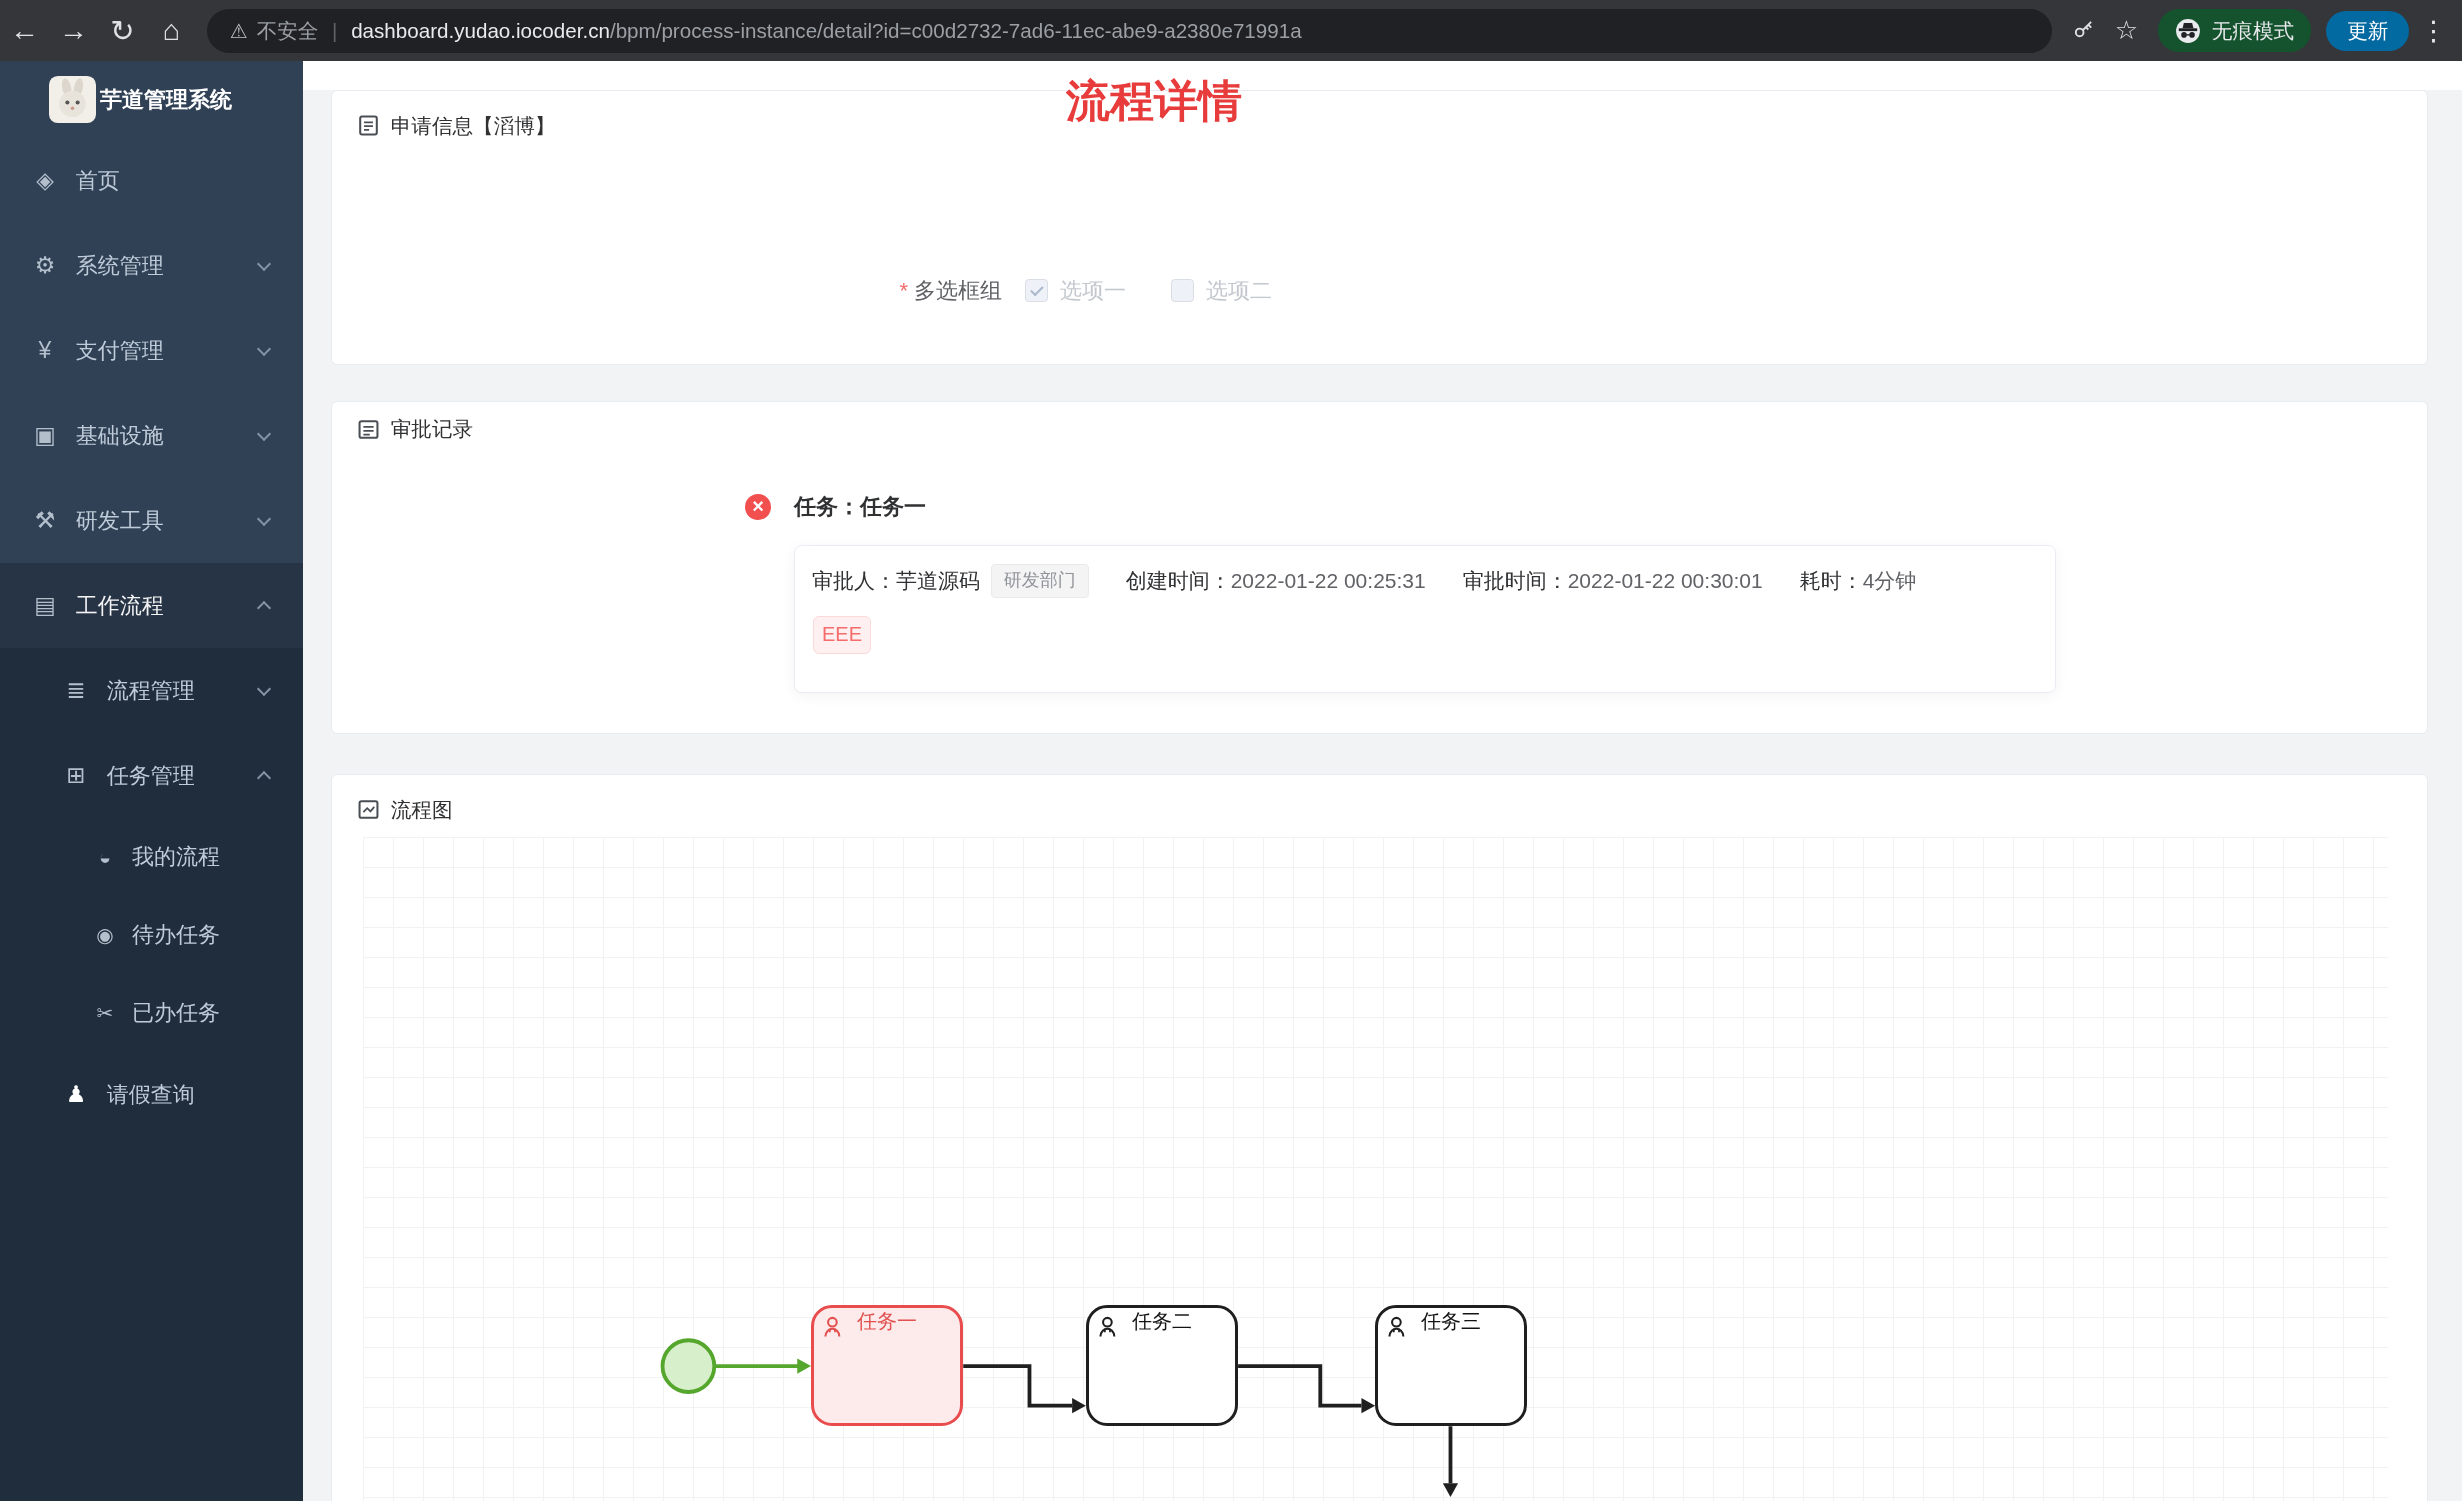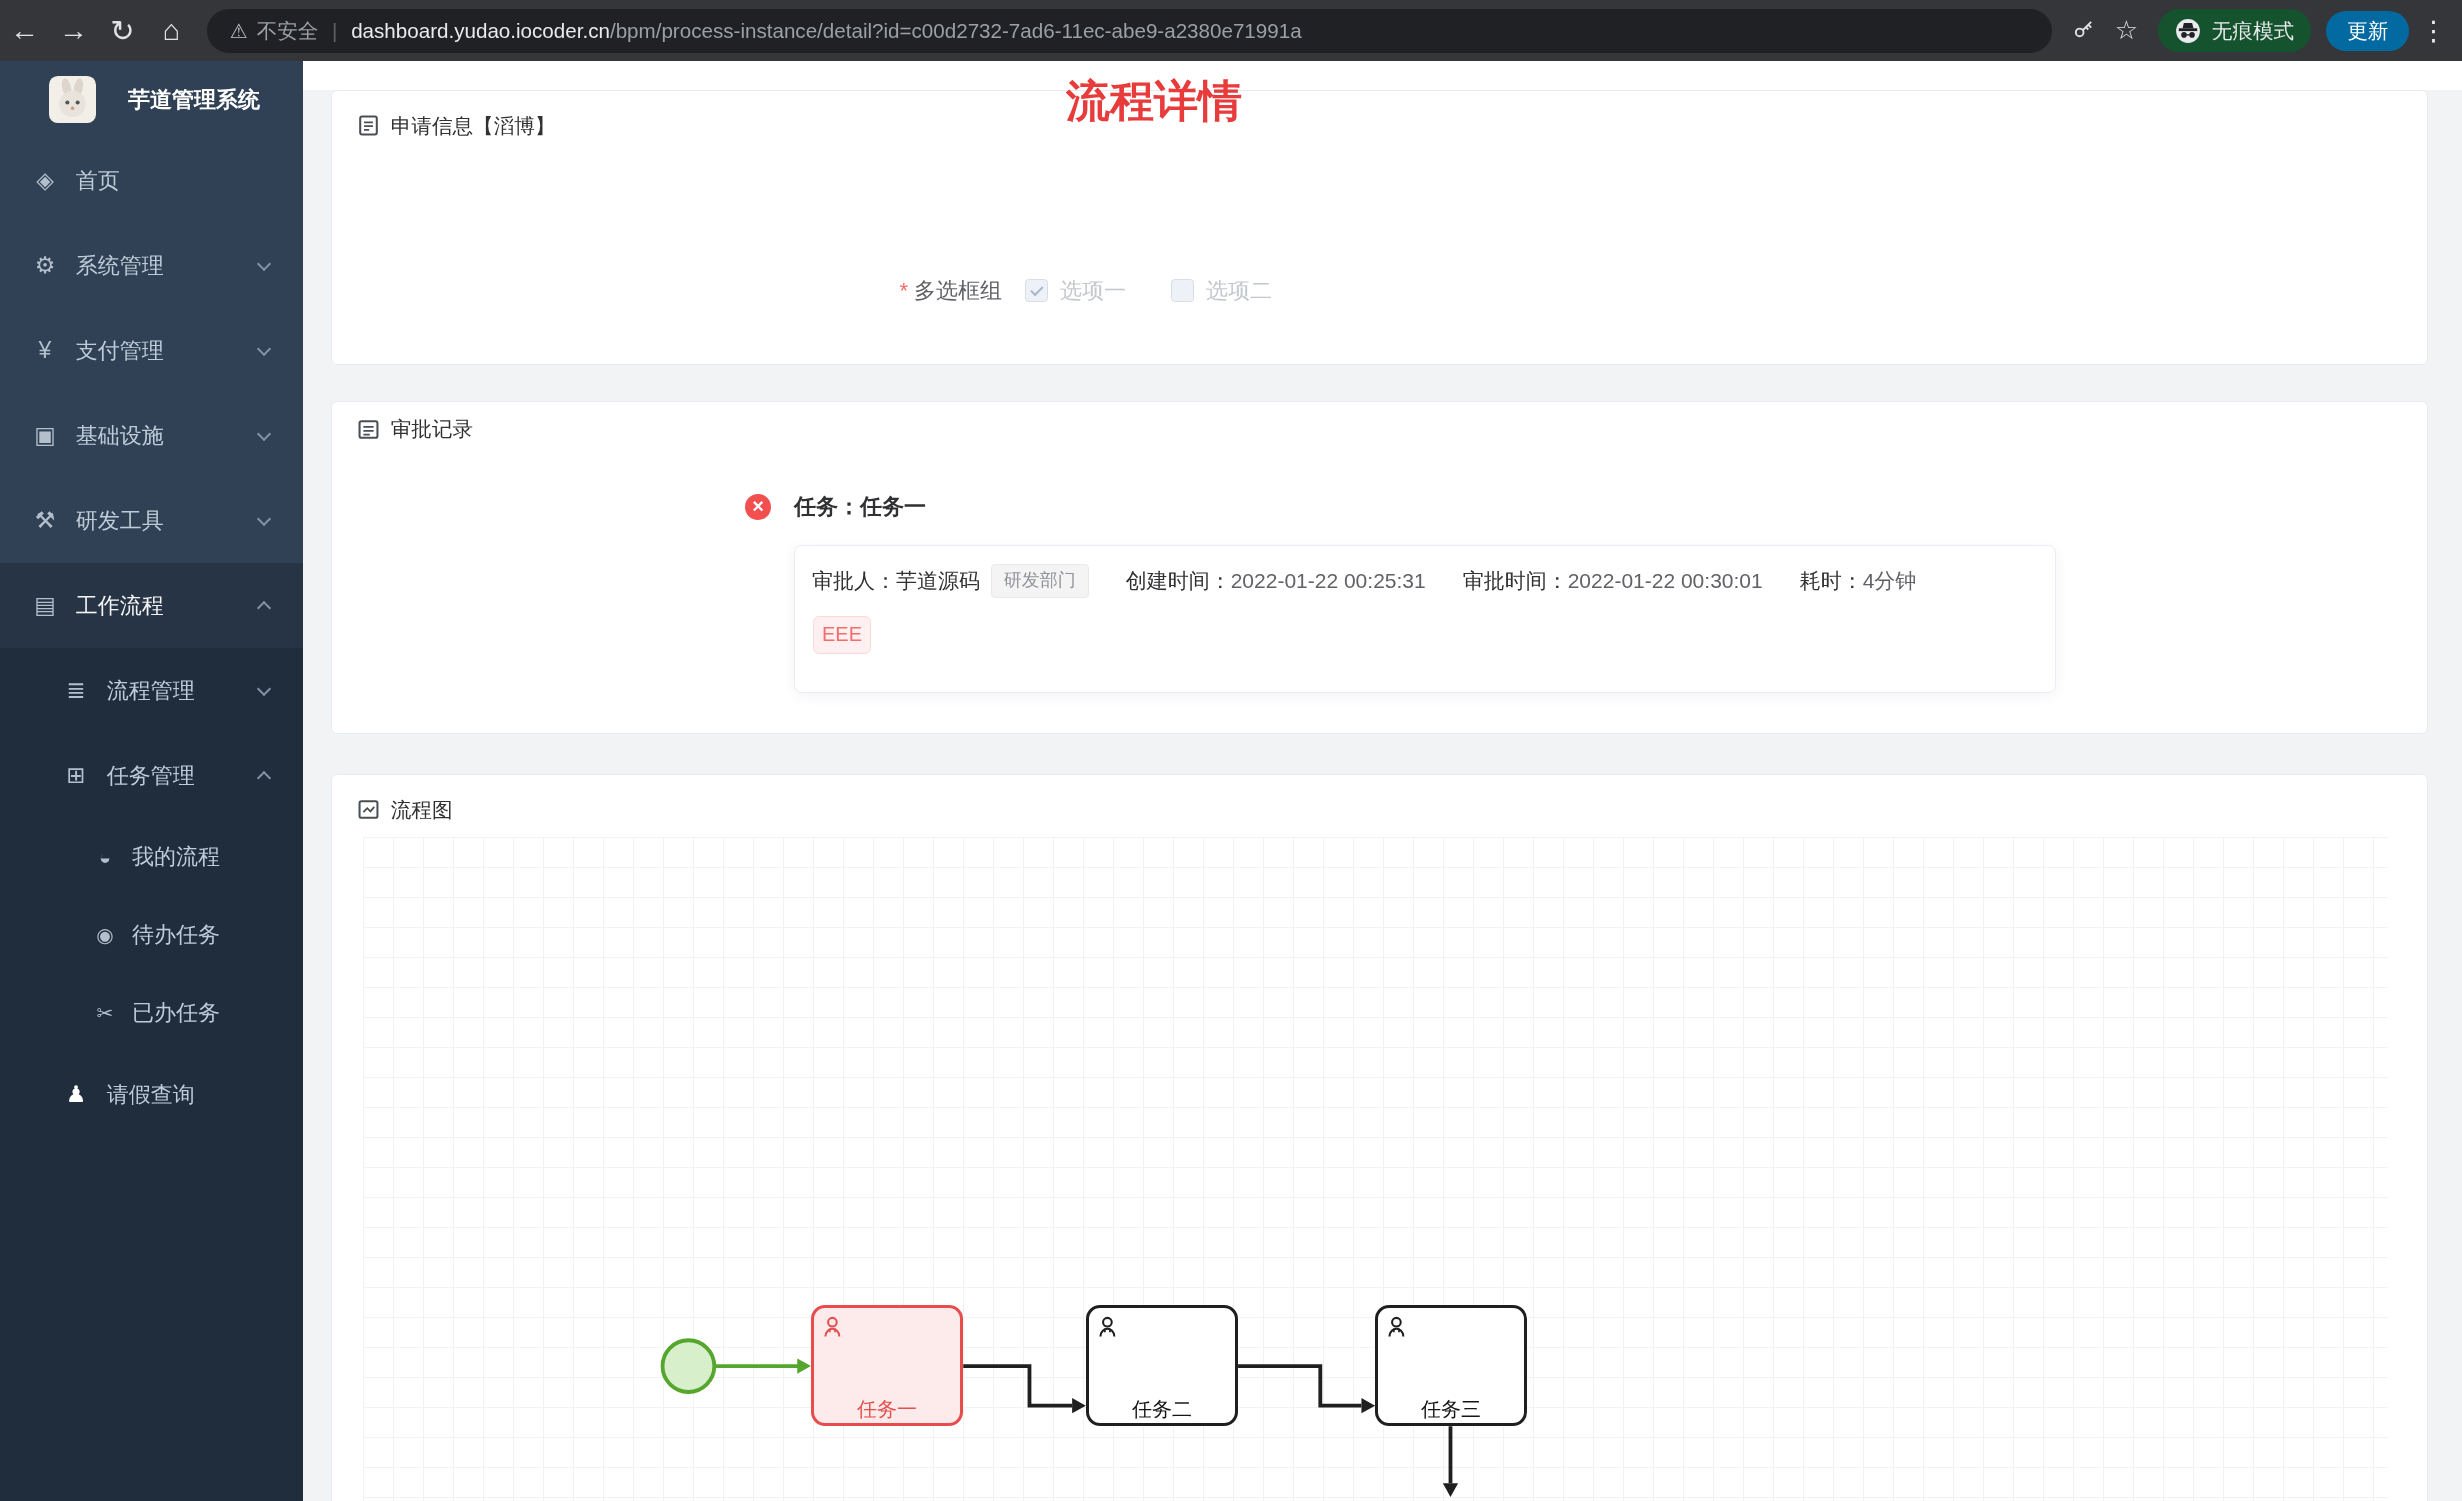--- a/index.html
+++ b/index.html
@@ -20,21 +20,21 @@
   .star { color:#dfe1e5; font-size:26px; }
   .incog { flex:none; height:43px; background:#14532d; border-radius:21px; padding:0 17px;
     display:flex; align-items:center; gap:10.7px; color:#e8eaed; font-size:20.6px; margin-right:15px; }
   .update { flex:none; height:40px; background:#0369a1; border-radius:20px; color:#fff;
     font-size:20.6px; padding:0 21px; display:flex; align-items:center; cursor:pointer; }
   .dots { color:#e8eaed; font-size:27px; margin:0 15px 0 10.7px; flex:none; cursor:pointer; }
 
   
   .sidebar { position:absolute; left:0; top:61px; width:303px; bottom:0; background:#304156;
     display:flex; flex-direction:column; }
-  .logo-row { height:77px; display:flex; align-items:center; padding-left:49px; gap:32px; flex:none; }
+  .logo-row { height:77px; display:flex; align-items:center; padding-left:49px; gap:4px; flex:none; }
   .app-title { color:#fff; font-size:22px; font-weight:bold; }
   .s-item { position:relative; display:flex; align-items:center; color:#bfcbd9; font-size:22px;
     cursor:pointer; flex:none; }
   .lvl1 { padding-left:28px; height:85px; }
   .lvl2 { padding-left:59px; height:85px; }
   .lvl3 { padding-left:90px; height:78px; }
   .s-ic { width:34px; font-size:23px; text-align:center; color:#b4bfcc; margin-right:13.7px; flex:none; }
   .lvl3 .s-ic { width:30px; font-size:20px; margin-right:12px; }
   .active-item { background:#263445; color:#f4f4f5; }
   .submenu { background:#1f2d3d; flex:1; display:flex; flex-direction:column; }
@@ -92,21 +92,21 @@
 
   
   .card3 { top:713px; height:914px; overflow:hidden; }
   .card3 .card-h { padding-top:20.6px; }
   .canvas { position:absolute; left:31px; top:62px; width:2025px; height:807px; background:#fff;
     background-image:linear-gradient(to right,#f0f2f3 1.5px,transparent 1.5px),
                      linear-gradient(to bottom,#f0f2f3 1.5px,transparent 1.5px);
     background-size:30px 30px; }
   .bpmn-svg { position:absolute; left:0; top:0; }
   .bpmn-task { position:absolute; top:468px; width:152px; height:121px; border:3.8px solid #1f1f1f;
-    border-radius:14px; background:#fff; display:flex; align-items:flex-end; justify-content:center;
+    border-radius:21px; background:#fff; display:flex; align-items:flex-start; justify-content:center;
     font-size:20px; color:#141414; cursor:pointer; }
   .bpmn-task .p-ic { position:absolute; left:7.6px; top:6px; width:26px; height:26px; color:#1f1f1f; }
   .t-cur { border-color:#e84c4c; background:#fdeaea; color:#e25050; }
   .t-cur .p-ic { color:#e25050; }
 </style>
 </head>
 <body>
 
 <div class="chrome">
   <span class="nav-ic">←</span>

